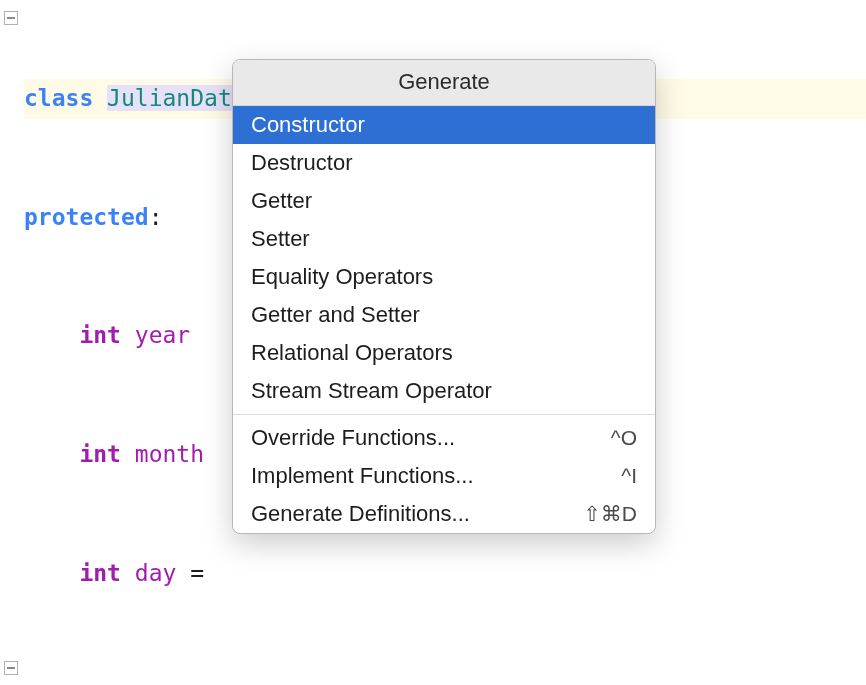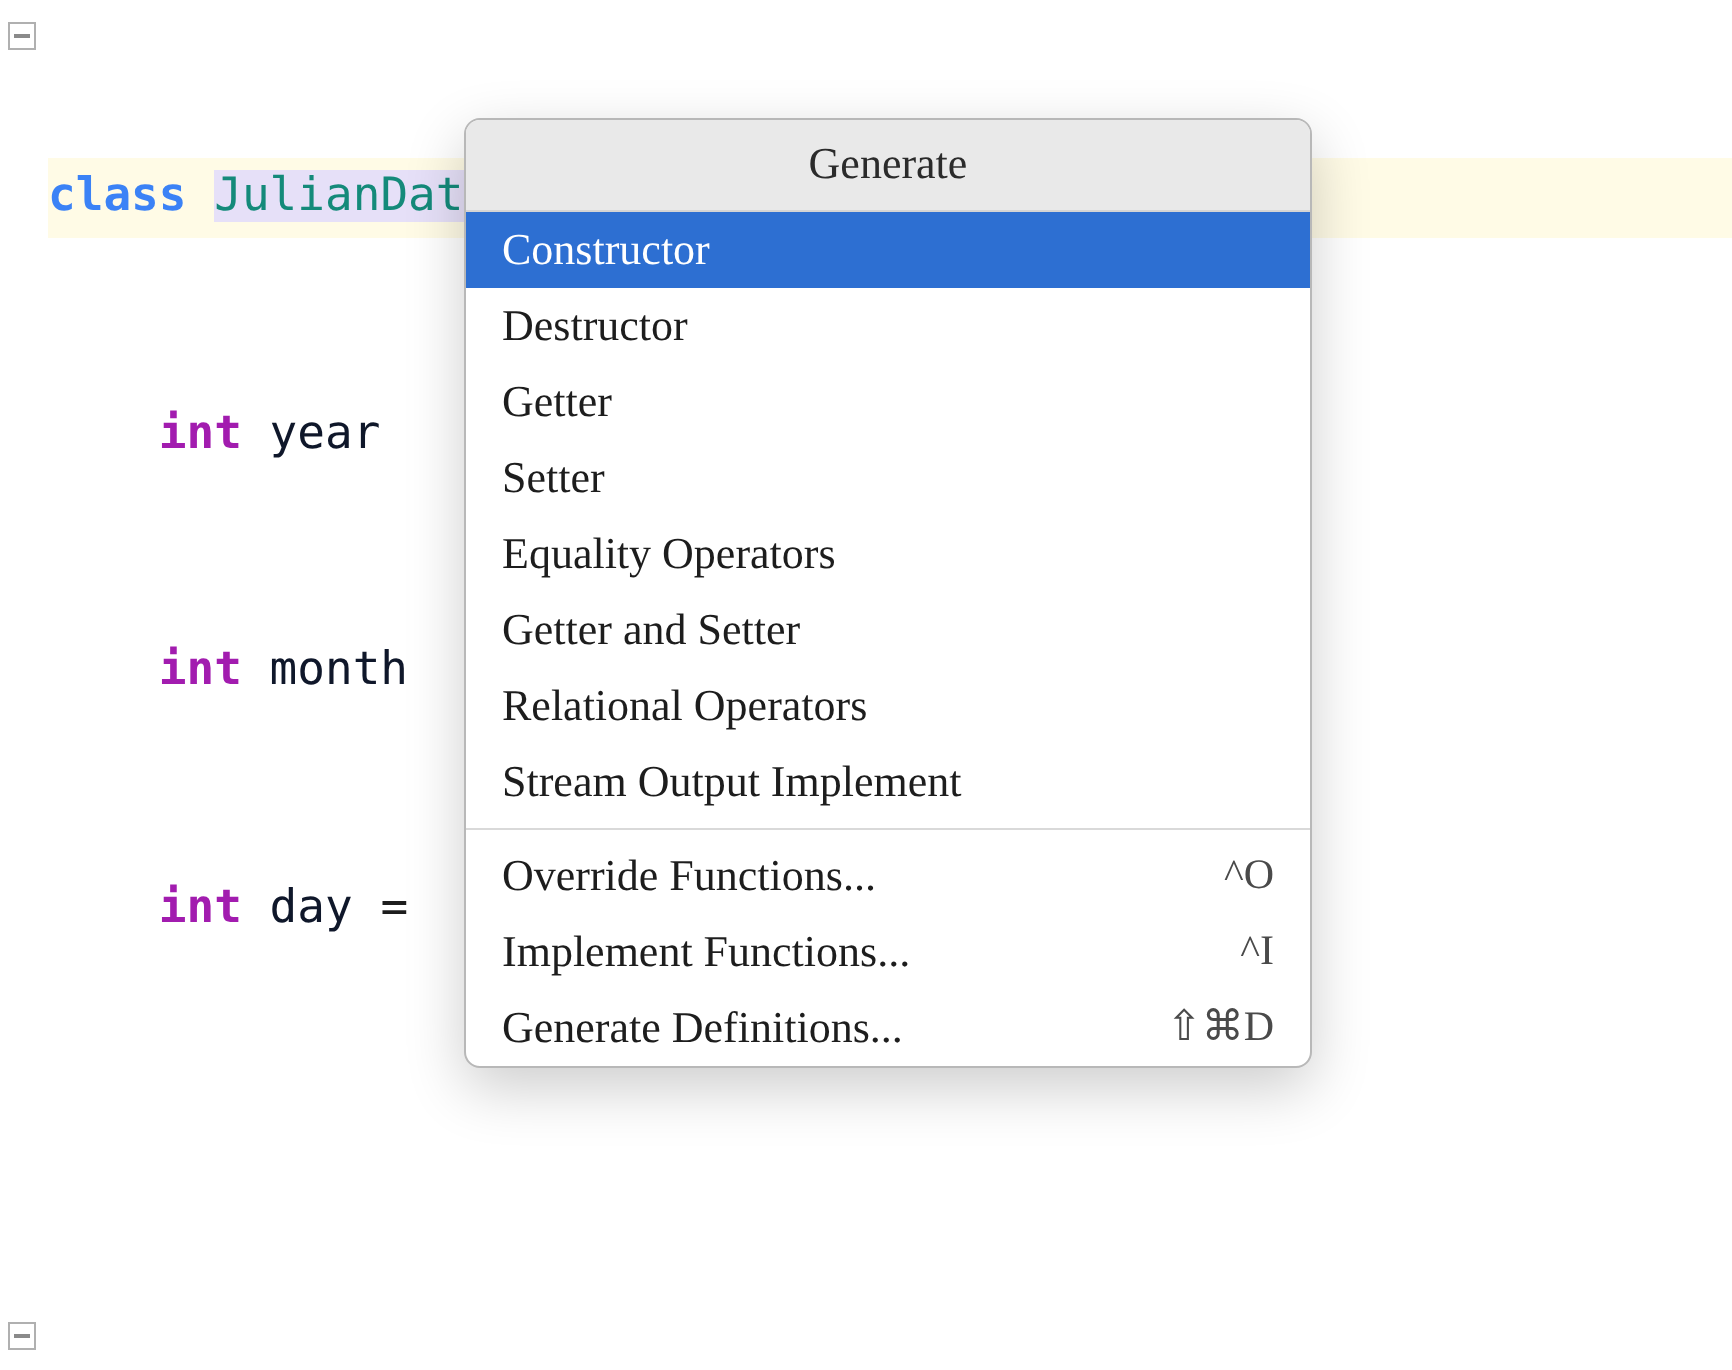--- a/index.html
+++ b/index.html
@@ -52,33 +52,33 @@
     white-space: pre;
   }
   .code-line { display: block; }
   .hl-line { background: #fffbe6; }
   .ident-hl {
     background: #e6e0f8;
   }
   .kw   { color: #3b82f6; font-weight: 600; }    
   .type { color: #a21caf; font-weight: 600; }    
   .name { color: #148a7a; }                       
-  .var  { color: #0f172a; }                       
+  .var  { color: #a21caf; }                       
   .punc { color: #1d1d1d; }
 
   
   .popup {
     position: absolute;
     left: 232px; top: 59px;
     width: 422px;
     background: #ffffff;
     border: 1px solid #b8b8b8;
     border-radius: 8px;
     box-shadow: 0 10px 30px rgba(0,0,0,.20);
-    font-family: Liberation Serif, serif;
+    font-family: Liberation Sans, sans-serif;
     font-size: 22px;
     line-height: 1.0;
     overflow: hidden;
   }
   .popup .title {
     background: #e9e9e9;
     text-align: center;
     padding: 11px 0 12px 0;
     color: #2b2b2b;
     font-size: 22px;
@@ -110,20 +110,21 @@
 </head>
 <body>
 
 <div class="editor">
   <div class="gutter">
     <div class="fold-start"></div>
     <div class="fold-end"></div>
   </div>
   <div class="code">
     <span class="code-line hl-line"><span class="kw">class</span><span> </span><span class="name ident-hl">JulianDate</span><span class="punc">{</span></span>
+    <span class="code-line"><span class="kw">protected</span><span class="punc">:</span></span>
     <span class="code-line"><span>    </span><span class="type">int</span><span> </span><span class="var">year</span><span> </span></span>
     <span class="code-line"><span>    </span><span class="type">int</span><span> </span><span class="var">month</span></span>
     <span class="code-line"><span>    </span><span class="type">int</span><span> </span><span class="var">day</span><span> = </span></span>
     <span class="code-line"> </span>
     
     
     
     
     
     
@@ -158,21 +159,21 @@
     </div>
     <div class="item">
       <span>Getter and Setter</span>
       <span class="shortcut"></span>
     </div>
     <div class="item">
       <span>Relational Operators</span>
       <span class="shortcut"></span>
     </div>
     <div class="item">
-      <span>Stream Output Implement</span>
+      <span>Stream Stream Operator</span>
       <span class="shortcut"></span>
     </div>
 
     <div class="sep"></div>
 
     <div class="item">
       <span>Override Functions...</span>
       <span class="shortcut">^O</span>
     </div>
     <div class="item">

